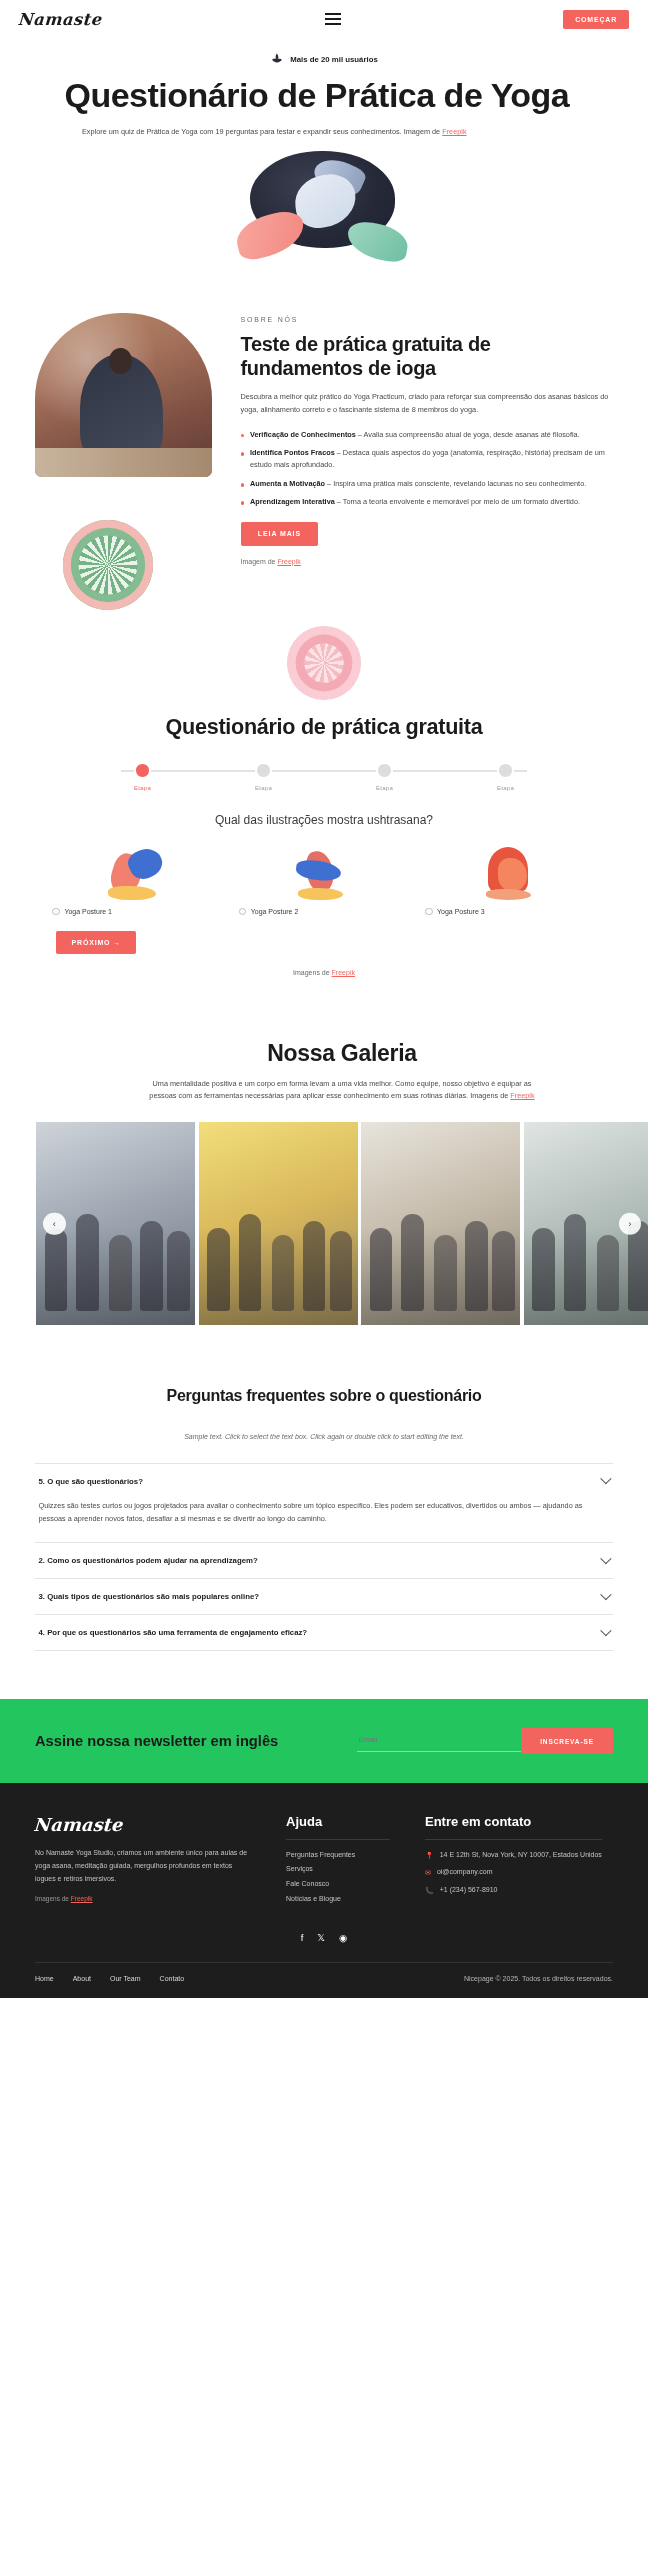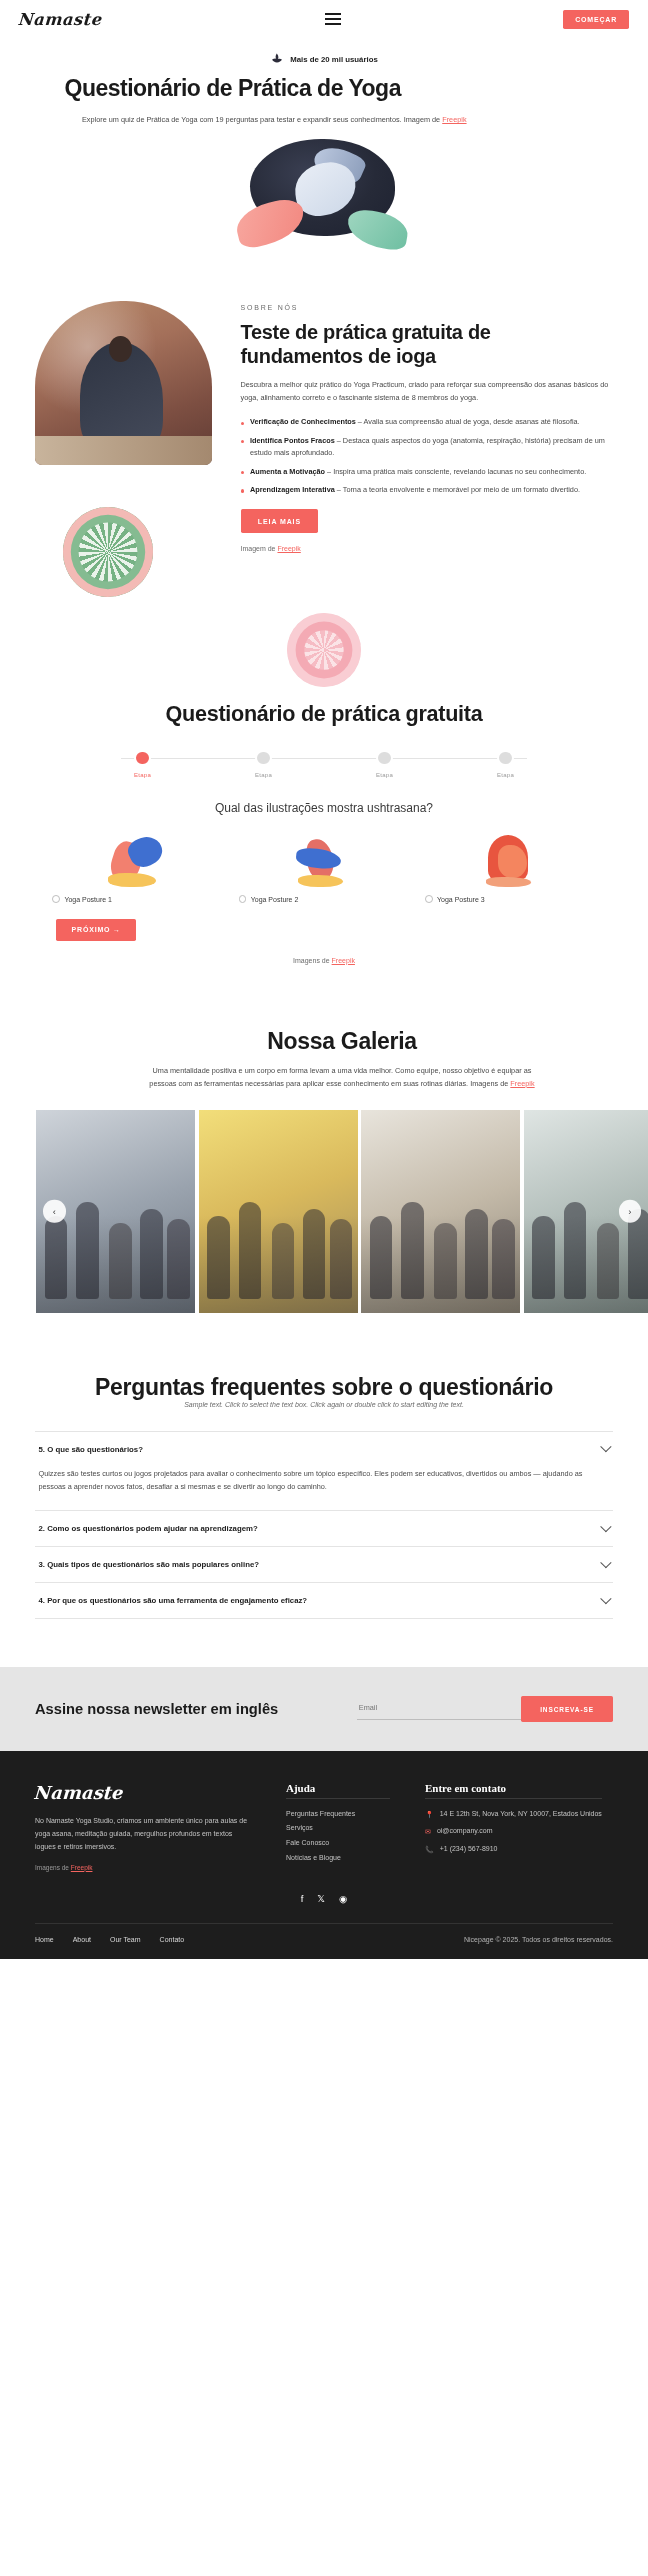--- a/index.html
+++ b/index.html
@@ -45,21 +45,21 @@
   }
 
   
   .hero { padding: 14px 35px 0; text-align: left; }
   .hero-eyebrow {
     display: flex; align-items: center; justify-content: center; gap: 6px;
     font-size: 7.8px; font-weight: 700; color: #1b1b1b; margin-bottom: 10.4px;
   }
   .eyebrow-ico { width: 14px; height: 14px; color:#2c2c3a; }
   .hero-title {
-    font-size: 23px;
+    font-size: 34px;
     line-height: 1.12;
     font-weight: 700;
     letter-spacing: -0.5px;
     margin: 0 auto 12px;
     max-width: 519px;
   }
   .hero-sub {
     font-size: 7.3px;
     color: #4a4a4a;
     line-height: 1.7;
@@ -242,42 +242,42 @@
     width: 22.5px; height: 22.5px; border-radius: 50%; background: rgba(255,255,255,.9);
     border: none; cursor: pointer; display: flex; align-items: center; justify-content: center;
     font-size: 9.5px; color: #333;
   }
   .car-prev { left: 7px; }
   .car-next { right: 7px; }
 
   
   .faq { padding: 61px 35px 0; }
   .faq-title {
-    font-size: 23px; font-weight: 700; text-align: center; line-height: 1.2;
-    letter-spacing: -0.3px; margin-bottom: 0;
+    font-size: 16px; font-weight: 700; text-align: center; line-height: 1.2;
+    letter-spacing: -0.3px; margin-bottom: 28px;
   }
   .faq-hint {
     font-size: 7px; font-style: italic; color: #6b6b6b; text-align: center; margin-bottom: 22.5px;
   }
   .faq-item { border-top: 0.9px solid #e4e4e4; }
   .faq-item:last-child { border-bottom: 0.9px solid #e4e4e4; }
   .faq-head {
     display: flex; align-items: center; justify-content: space-between;
     padding: 13px 3.5px; cursor: pointer;
   }
   .faq-q { font-size: 7.8px; font-weight: 700; color: #1b1b1b; }
   .chev { width: 7.8px; height: 7.8px; border-right: 1.2px solid #555; border-bottom: 1.2px solid #555;
           transform: rotate(45deg) translate(-1.7px,-1.7px); }
   .faq-a {
     font-size: 7.3px; line-height: 1.8; color: #4a4a4a; padding: 0 26px 17.3px 3.5px;
   }
 
   
   .news {
-    margin-top: 48px; background: #e5e5e5; padding: 29px 35px;
+    margin-top: 48px; background: #22c55e; padding: 29px 35px;
     display: flex; align-items: center; justify-content: space-between; gap: 17.3px;
   }
   .news-title { font-size: 14.7px; font-weight: 700; line-height: 1.3; max-width: 251px; }
   .news-form { display: flex; align-items: flex-start; }
   .news-input {
     width: 164px; border: none; border-bottom: 0.9px solid #bdbdbd; background: transparent;
     font-size: 7.3px; padding: 7px 1.7px; color: #333; font-family: "Liberation Sans", sans-serif;
   }
   .news-btn {
     background: #f4645f; color: #fff; border: none; font-size: 6.5px; font-weight: 700;
@@ -289,21 +289,21 @@
   .footer-grid { display: flex; gap: 35px; }
   .f-brand { width: 216px; }
   .f-logo {
     font-family: "DejaVu Serif", serif; font-style: italic; font-weight: 700;
     font-size: 18px; color: #fff; margin-bottom: 12px; transform: skewX(-6deg);
   }
   .f-text { font-size: 7px; line-height: 1.8; color: #c4c4c4; }
   .f-credit { font-size: 6.5px; color: #9a9a9a; margin-top: 10.4px; }
   .f-credit a { color: #f4645f; text-decoration: underline; }
   .f-col { min-width: 104px; }
-  .f-head { font-size: 11px; font-weight: 700; color: #fff; margin-bottom: 4px; font-family: Liberation Serif, serif; }
+  .f-head { font-size: 13px; font-weight: 700; color: #fff; margin-bottom: 10px; }
   .f-rule { height: 0.9px; background: #3a3a3a; margin-bottom: 10.4px; }
   .f-link { font-size: 7px; color: #c4c4c4; margin-bottom: 7.8px; display: block; text-decoration: none; }
   .f-contact { font-size: 7px; color: #c4c4c4; margin-bottom: 7.8px; display: flex; gap: 6px; align-items: flex-start; }
   .f-ico { color: #f4645f; font-size: 7px; line-height: 1.4; }
   .socials { display: flex; gap: 14px; justify-content: center; padding: 22.5px 0 19px; }
   .socials span { font-size: 9.5px; color: #fff; cursor: pointer; }
   .f-bottom {
     border-top: 0.9px solid #333; display: flex; align-items: center; justify-content: space-between;
     padding: 12px 0 15.6px;
   }

